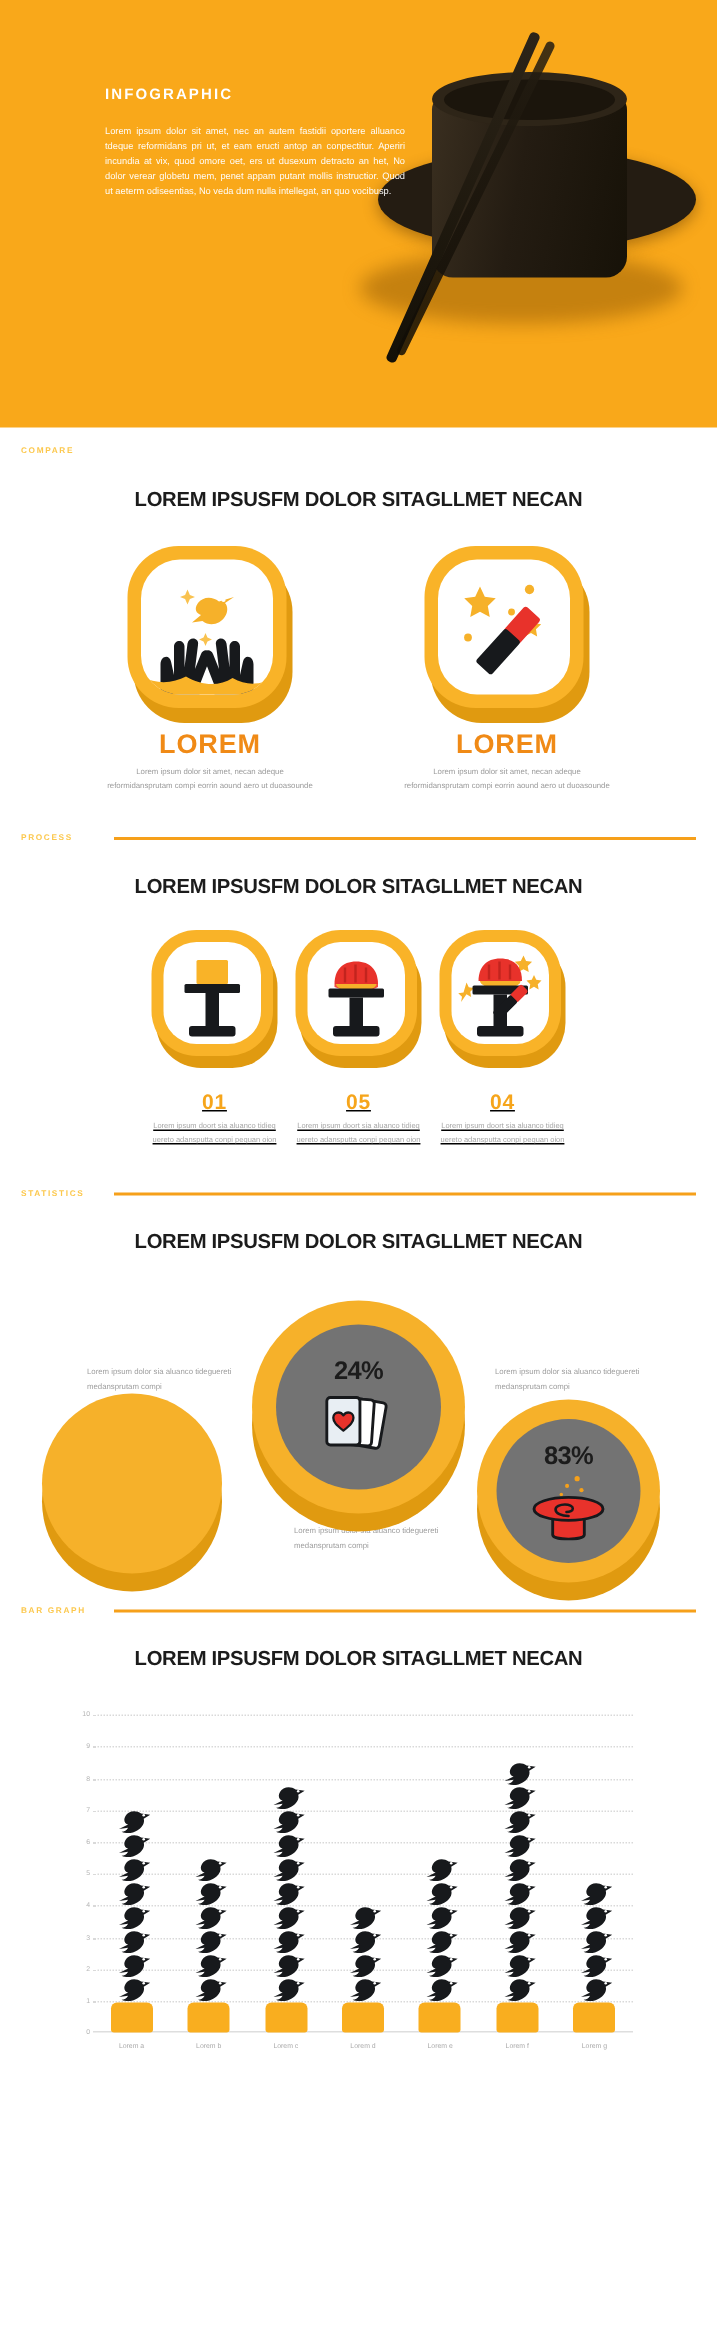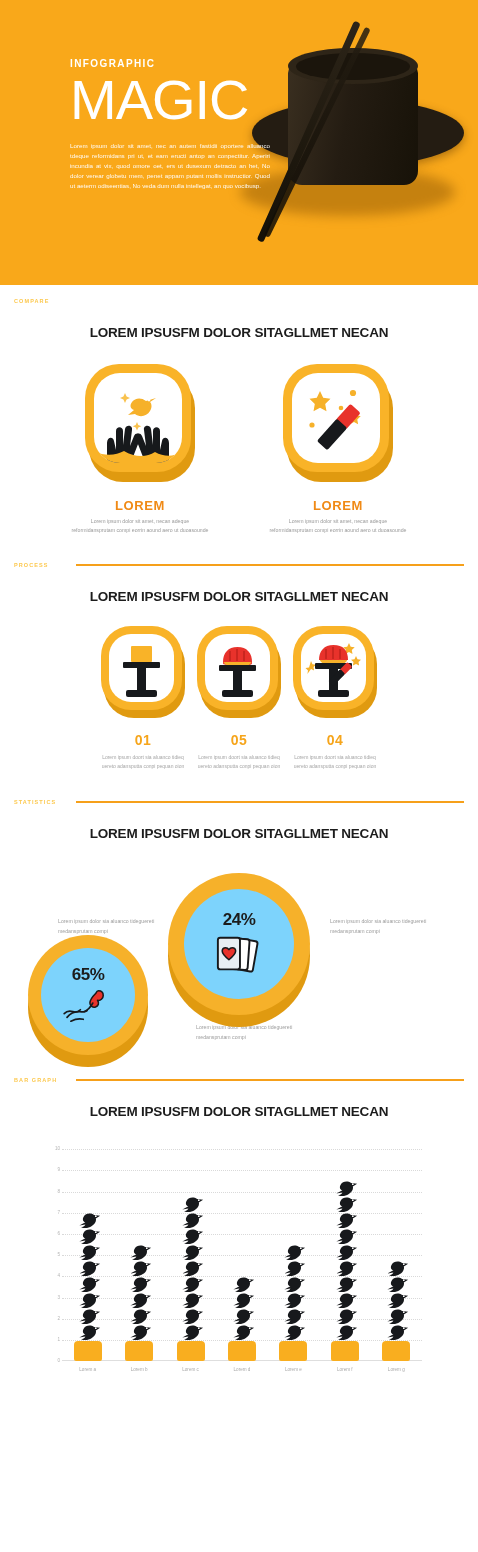--- a/index.html
+++ b/index.html
@@ -93,30 +93,30 @@
   }
   .sq-ring {
     position: absolute; left: 0; top: 0; width: 106px; height: 108px;
     background: #f9b328; border-radius: 34px;
   }
   .sq-face {
     position: absolute; left: 9px; top: 9px; width: 88px; height: 90px;
     background: #ffffff; border-radius: 26px; overflow: hidden;
   }
   .compare-name {
-    color: #f08a16; font-size: 13px; font-weight: bold;
-    letter-spacing: .6px; margin-top: 16px;
+    color: #f08a16; font-size: 18px; font-weight: bold;
+    letter-spacing: .6px; margin-top: 4px;
   }
   .compare-desc {
     color: #9a9a9a; font-size: 5.2px; line-height: 9px; margin-top: 4px;
   }
 
   
   .process-row { display: flex; justify-content: center; margin-top: 22px; }
-  .process-col { width: 96px; text-align: center; }
+  .process-col { width: 96px; text-align: center; text-decoration: underline; }
   .p-badge { position: relative; width: 84px; height: 92px; margin: 0 auto; }
   .p-base {
     position: absolute; left: 3px; top: 8px; width: 81px; height: 84px;
     background: #e09a10; border-radius: 30px;
   }
   .p-ring {
     position: absolute; left: 0; top: 0; width: 81px; height: 84px;
     background: #f9b328; border-radius: 30px;
   }
   .p-face {
@@ -133,21 +133,21 @@
   .coin { position: absolute; }
   .coin-base {
     position: absolute; left: 0; top: 12px; border-radius: 50%;
     background: #e09a10;
   }
   .coin-ring {
     position: absolute; left: 0; top: 0; border-radius: 50%;
     background: #f6b12a;
   }
   .coin-face {
-    position: absolute; border-radius: 50%; background: #7dd3fc;
+    position: absolute; border-radius: 50%; background: #737373;
     display: flex; flex-direction: column; align-items: center; justify-content: center;
   }
   .pct { font-size: 17px; font-weight: bold; color: #1c1c1c; letter-spacing: -.5px; }
   .stat-note {
     position: absolute; width: 104px; color: #9d9d9d;
     font-size: 5.2px; line-height: 9.5px;
   }
 
   
   .chart { position: relative; margin: 22px 0 0 0; height: 260px; }
@@ -185,21 +185,20 @@
       <div class="hat-shadow"></div>
       <div class="hat-brim"></div>
       <div class="hat-crown"></div>
       <div class="hat-top"></div>
       <div class="hat-top-in"></div>
       <div class="wand"></div>
       <div class="wand2"></div>
     </div>
     <div class="hero-inner">
       <div class="hero-kicker">INFOGRAPHIC</div>
-      <div class="hero-title">MAGIC</div>
       <div class="hero-body">Lorem ipsum dolor sit amet, nec an autem fastidii oportere alluanco tdeque reformidans pri ut, et eam eructi antop an conpectitur. Aperiri incundia at vix, quod omore oet, ers ut dusexum detracto an het, No dolor verear globetu mem, penet appam putant mollis instructior. Quod ut aeterm odiseentias, No veda dum nulla intellegat, an quo vocibusp.</div>
     </div>
   </div>
 
   <div class="sec-bar" style="margin-top:6px;">
     <div class="sec-label">COMPARE</div>
     <div class="sec-rule hidden"></div>
   </div>
   <div class="sec-title">LOREM IPSUSFM DOLOR SITAGLLMET NECAN</div>
 
@@ -329,46 +328,52 @@
 
   <div class="stats">
 
     <div class="stat-note" style="left:58px; top:66px;">Lorem ipsum dolor sia aluanco tideguereti medansprutam compi</div>
     <div class="stat-note" style="left:196px; top:172px;">Lorem ipsum dolor sia aluanco tideguereti medansprutam compi</div>
     <div class="stat-note" style="left:330px; top:66px;">Lorem ipsum dolor sia aluanco tideguereti medansprutam compi</div>
 
     <div class="coin" style="left:28px; top:84px; width:120px; height:120px;">
       <div class="coin-base" style="width:120px;height:120px;"></div>
       <div class="coin-ring" style="width:120px;height:120px;"></div>
-      <div class="coin-face" style="left:13px;top:13px;width:94px;height:94px;">
-        <div class="pct">65%</div>
-        <svg viewBox="0 0 60 42" width="58" height="40">
-          <path d="M41 6c3 0 5 2 5 5s-3 6-6 5c2 3 1 6-2 7-3 1-6-1-6-4 0-4 4-8 6-10 1-2 2-3 3-3z" fill="#e8322b" stroke="#17191c" stroke-width="1.6" stroke-linejoin="round"></path>
-          <path d="M35 19c-2 4-5 7-9 9" stroke="#17191c" stroke-width="1.8" fill="none" stroke-linecap="round"></path>
-          <path d="M8 34c3-4 8-6 13-6 3 0 6 1 8-1" stroke="#17191c" stroke-width="1.8" fill="none" stroke-linecap="round"></path>
-          <path d="M5 30c2-2 6-3 9-2 3 1 6 0 8-2" stroke="#17191c" stroke-width="1.8" fill="none" stroke-linecap="round"></path>
-          <path d="M12 38c4-2 9-3 13-2" stroke="#17191c" stroke-width="1.8" fill="none" stroke-linecap="round"></path>
-        </svg>
-      </div>
     </div>
 
     <div class="coin" style="left:168px; top:22px; width:142px; height:142px; z-index:3;">
       <div class="coin-base" style="width:142px;height:142px;"></div>
       <div class="coin-ring" style="width:142px;height:142px;"></div>
       <div class="coin-face" style="left:16px;top:16px;width:110px;height:110px;">
         <div class="pct">24%</div>
         <svg viewBox="0 0 62 50" width="60" height="48">
           <rect x="26" y="10" width="22" height="32" rx="2.5" fill="#fff" stroke="#17191c" stroke-width="2" transform="rotate(10 37 26)"></rect>
           <rect x="19" y="9" width="22" height="32" rx="2.5" fill="#fff" stroke="#17191c" stroke-width="2" transform="rotate(4 30 25)"></rect>
           <rect x="9" y="8" width="23" height="33" rx="2.5" fill="#e8eef3" stroke="#17191c" stroke-width="2"></rect>
           <path d="M20.5 31c-5-4-7-6-7-9 0-2.3 1.8-3.6 3.6-3.6 1.4 0 2.6.8 3.4 2 .8-1.2 2-2 3.4-2 1.8 0 3.6 1.3 3.6 3.6 0 3-2 5-7 9z" fill="#e8322b" stroke="#17191c" stroke-width="1.6" stroke-linejoin="round"></path>
         </svg>
       </div>
     </div>
 
+    <div class="coin" style="left:318px; top:88px; width:122px; height:122px;">
+      <div class="coin-base" style="width:122px;height:122px;"></div>
+      <div class="coin-ring" style="width:122px;height:122px;"></div>
+      <div class="coin-face" style="left:13px;top:13px;width:96px;height:96px;">
+        <div class="pct">83%</div>
+        <svg viewBox="0 0 62 48" width="60" height="46">
+          <circle cx="37" cy="5" r="1.8" fill="#f6a01a"></circle>
+          <circle cx="30" cy="10" r="1.4" fill="#f6a01a"></circle>
+          <circle cx="40" cy="13" r="1.5" fill="#f6a01a"></circle>
+          <circle cx="26" cy="16" r="1.2" fill="#f6a01a"></circle>
+          <path d="M20 26h22v18c0 2-5 3-11 3s-11-1-11-3z" fill="#e8322b" stroke="#17191c" stroke-width="2" stroke-linejoin="round"></path>
+          <ellipse cx="31" cy="26" rx="24" ry="8" fill="#e8322b" stroke="#17191c" stroke-width="2"></ellipse>
+          <path d="M31 31c-5 0-9-2-9-4.6 0-2 3-3.4 6.5-3.4 3 0 5.5 1.2 5.5 2.8 0 1.4-2 2.4-4.4 2.4" fill="none" stroke="#17191c" stroke-width="1.8" stroke-linecap="round"></path>
+        </svg>
+      </div>
+    </div>
   </div>
 
   <div class="sec-bar" style="margin-top:4px;">
     <div class="sec-label">BAR GRAPH</div>
     <div class="sec-rule"></div>
   </div>
   <div class="sec-title">LOREM IPSUSFM DOLOR SITAGLLMET NECAN</div>
 
   <div class="chart">
     <div class="chart-plot">

